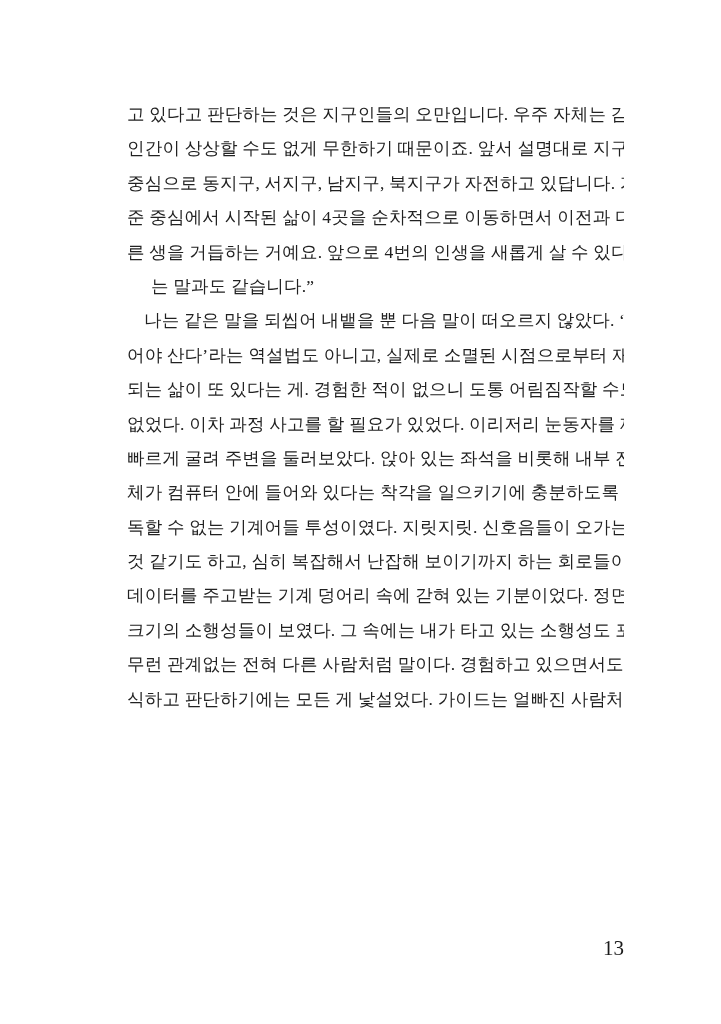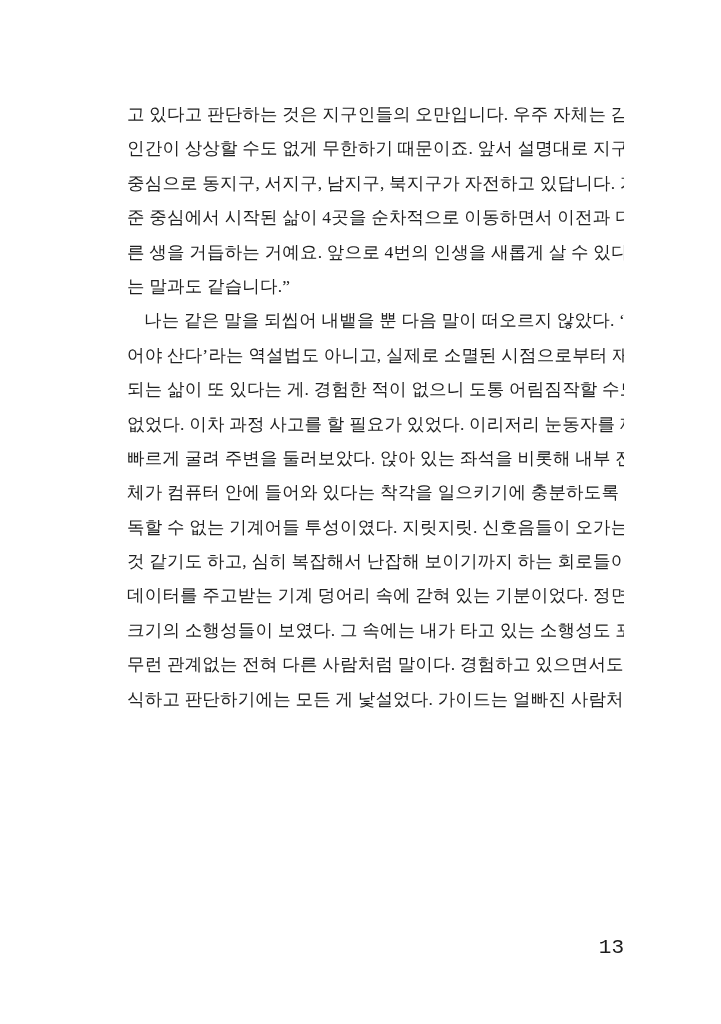--- a/index.html
+++ b/index.html
@@ -33,34 +33,35 @@
     letter-spacing: 0.2px;
     white-space: nowrap;
     overflow: hidden;
     text-align: justify;
     text-align-last: justify;
     color: #212121;
   }
   .line.short {
     text-align: left;
     text-align-last: left;
+    margin-left: 24px;
   }
   .line.indent {
     padding-left: 17px;
   }
   .page-number {
     position: absolute;
     left: 127px;
     top: 933px;
     width: 497px;
     text-align: right;
     font-size: 21px;
     line-height: 30px;
     color: #1b1b1b;
-    font-family: Liberation Mono, monospace;
+    font-family: Liberation Serif, serif;
   }
 </style>
 </head>
 <body>
 
 <div class="page">
 
   <div class="text-block">
     <div class="line">고 있다고 판단하는 것은 지구인들의 오만입니다. 우주 자체는 감히</div>
     <div class="line">인간이 상상할 수도 없게 무한하기 때문이죠. 앞서 설명대로 지구를</div>

